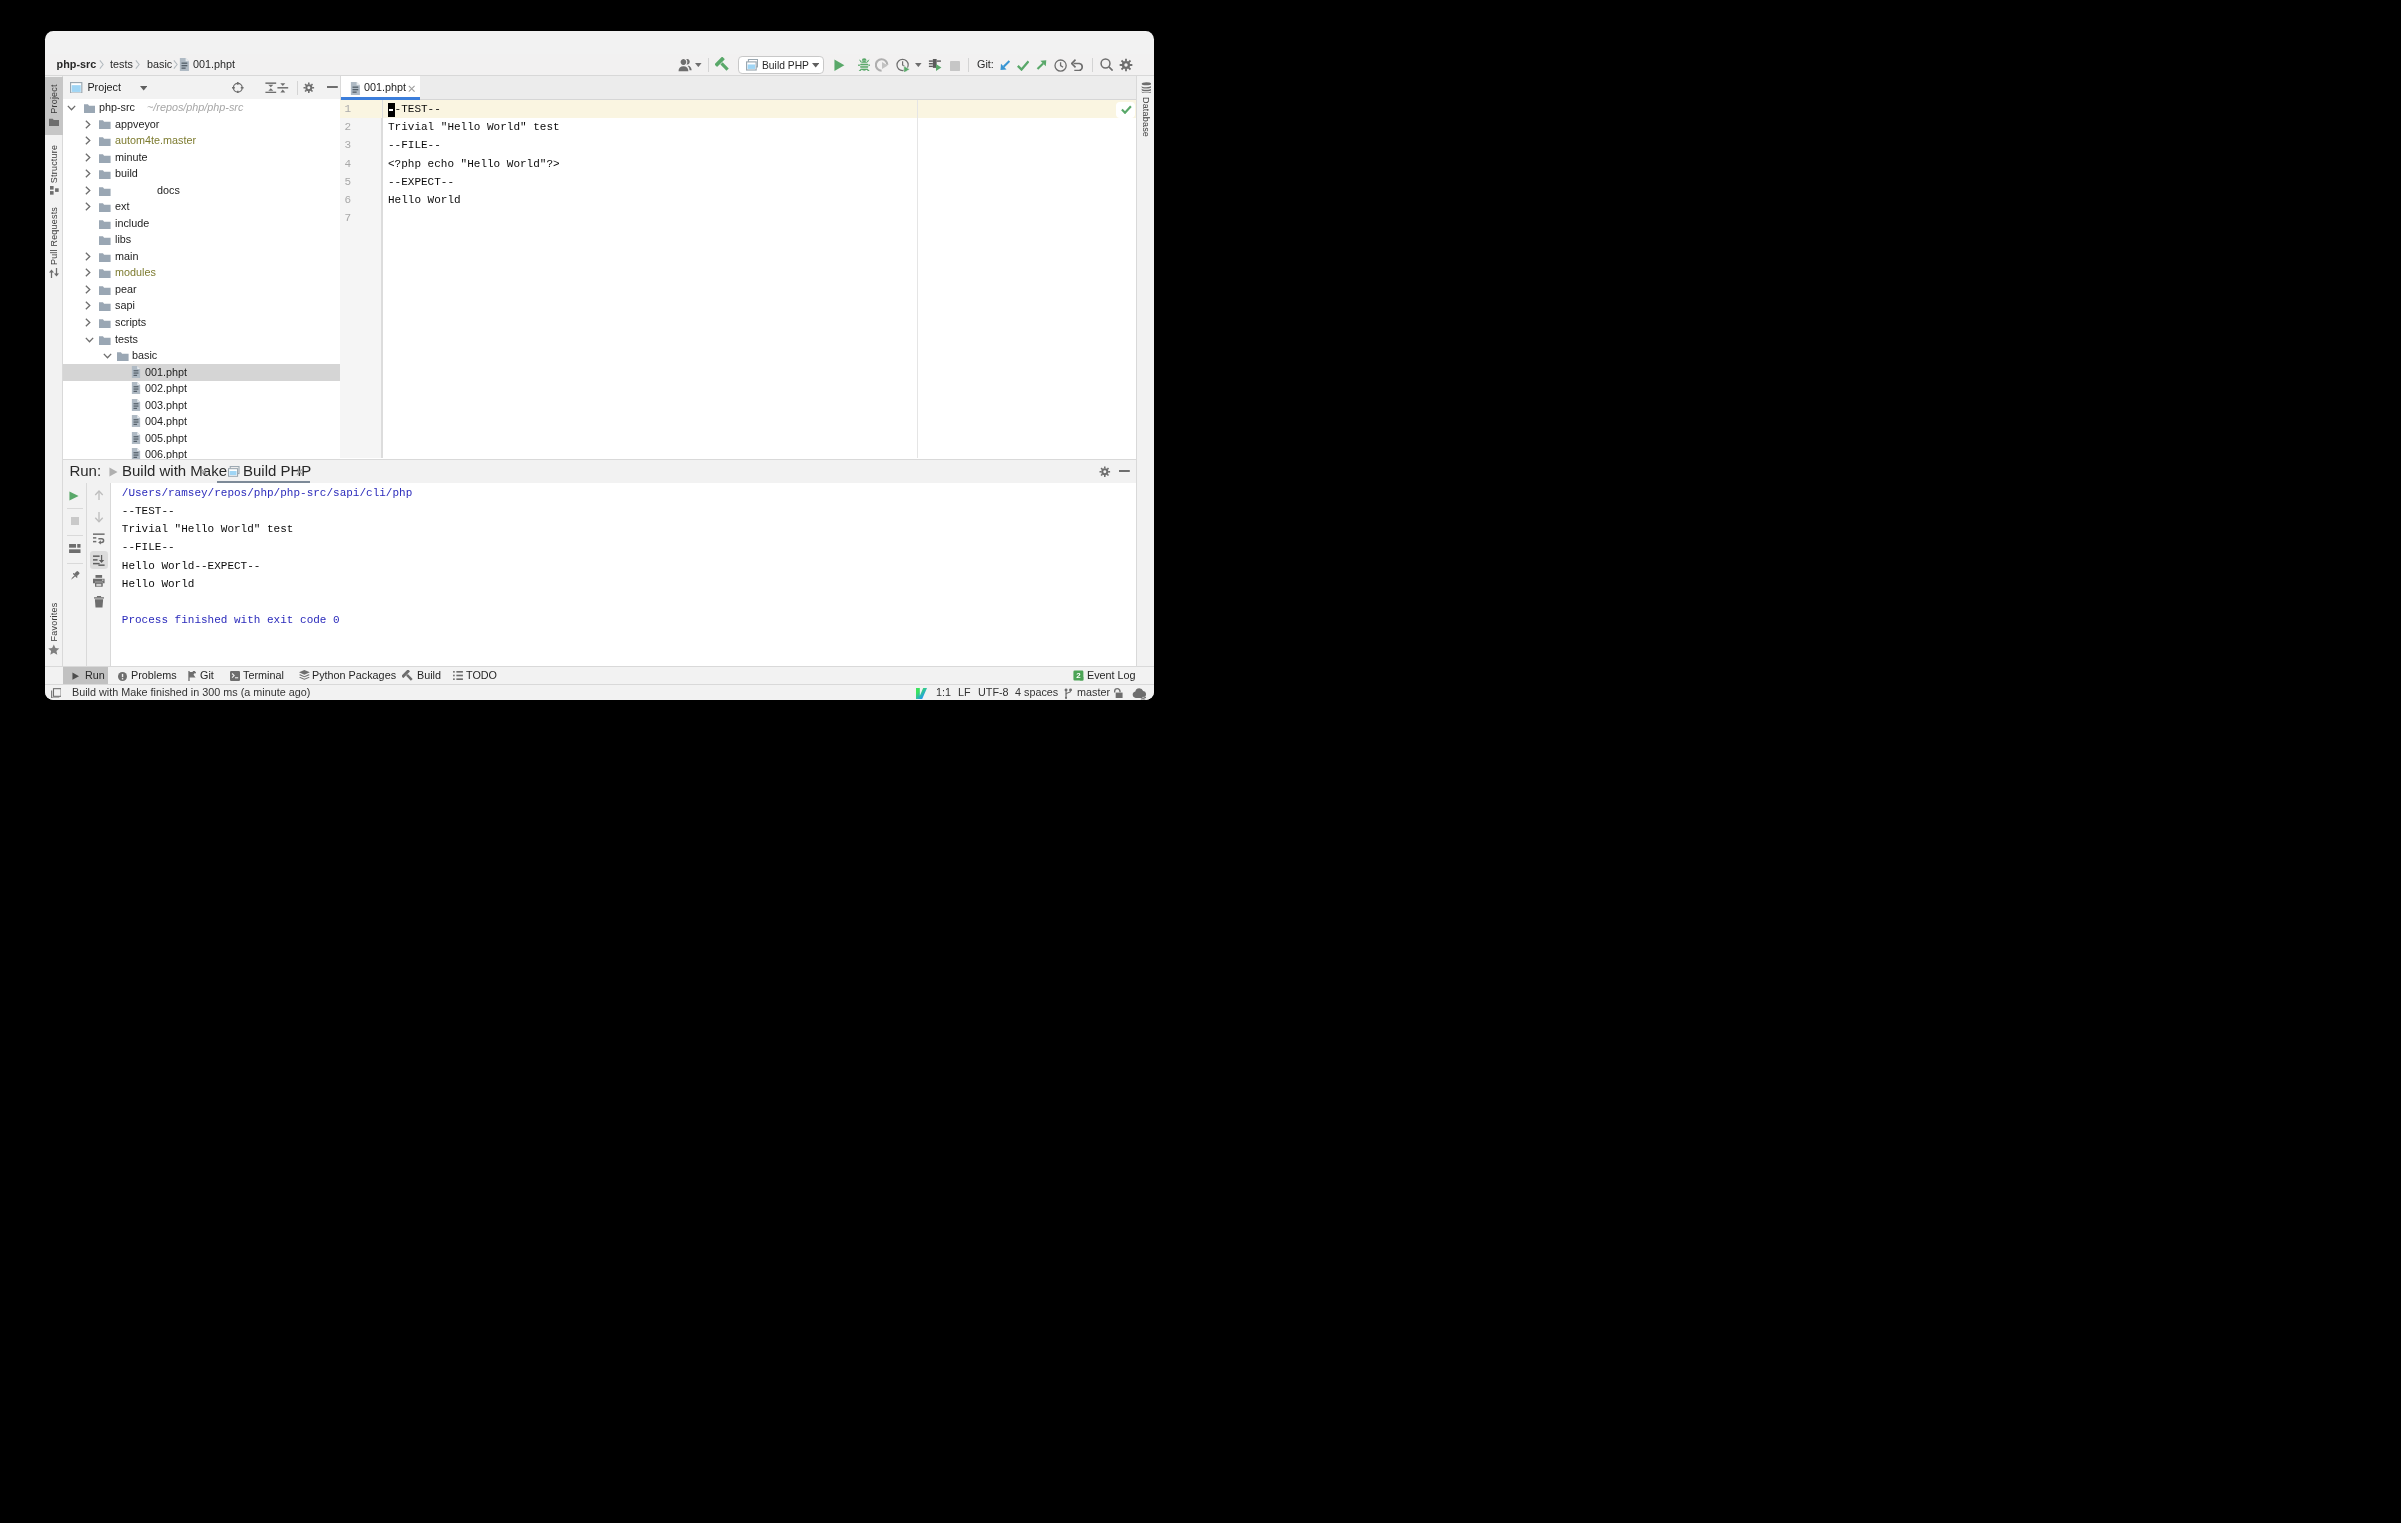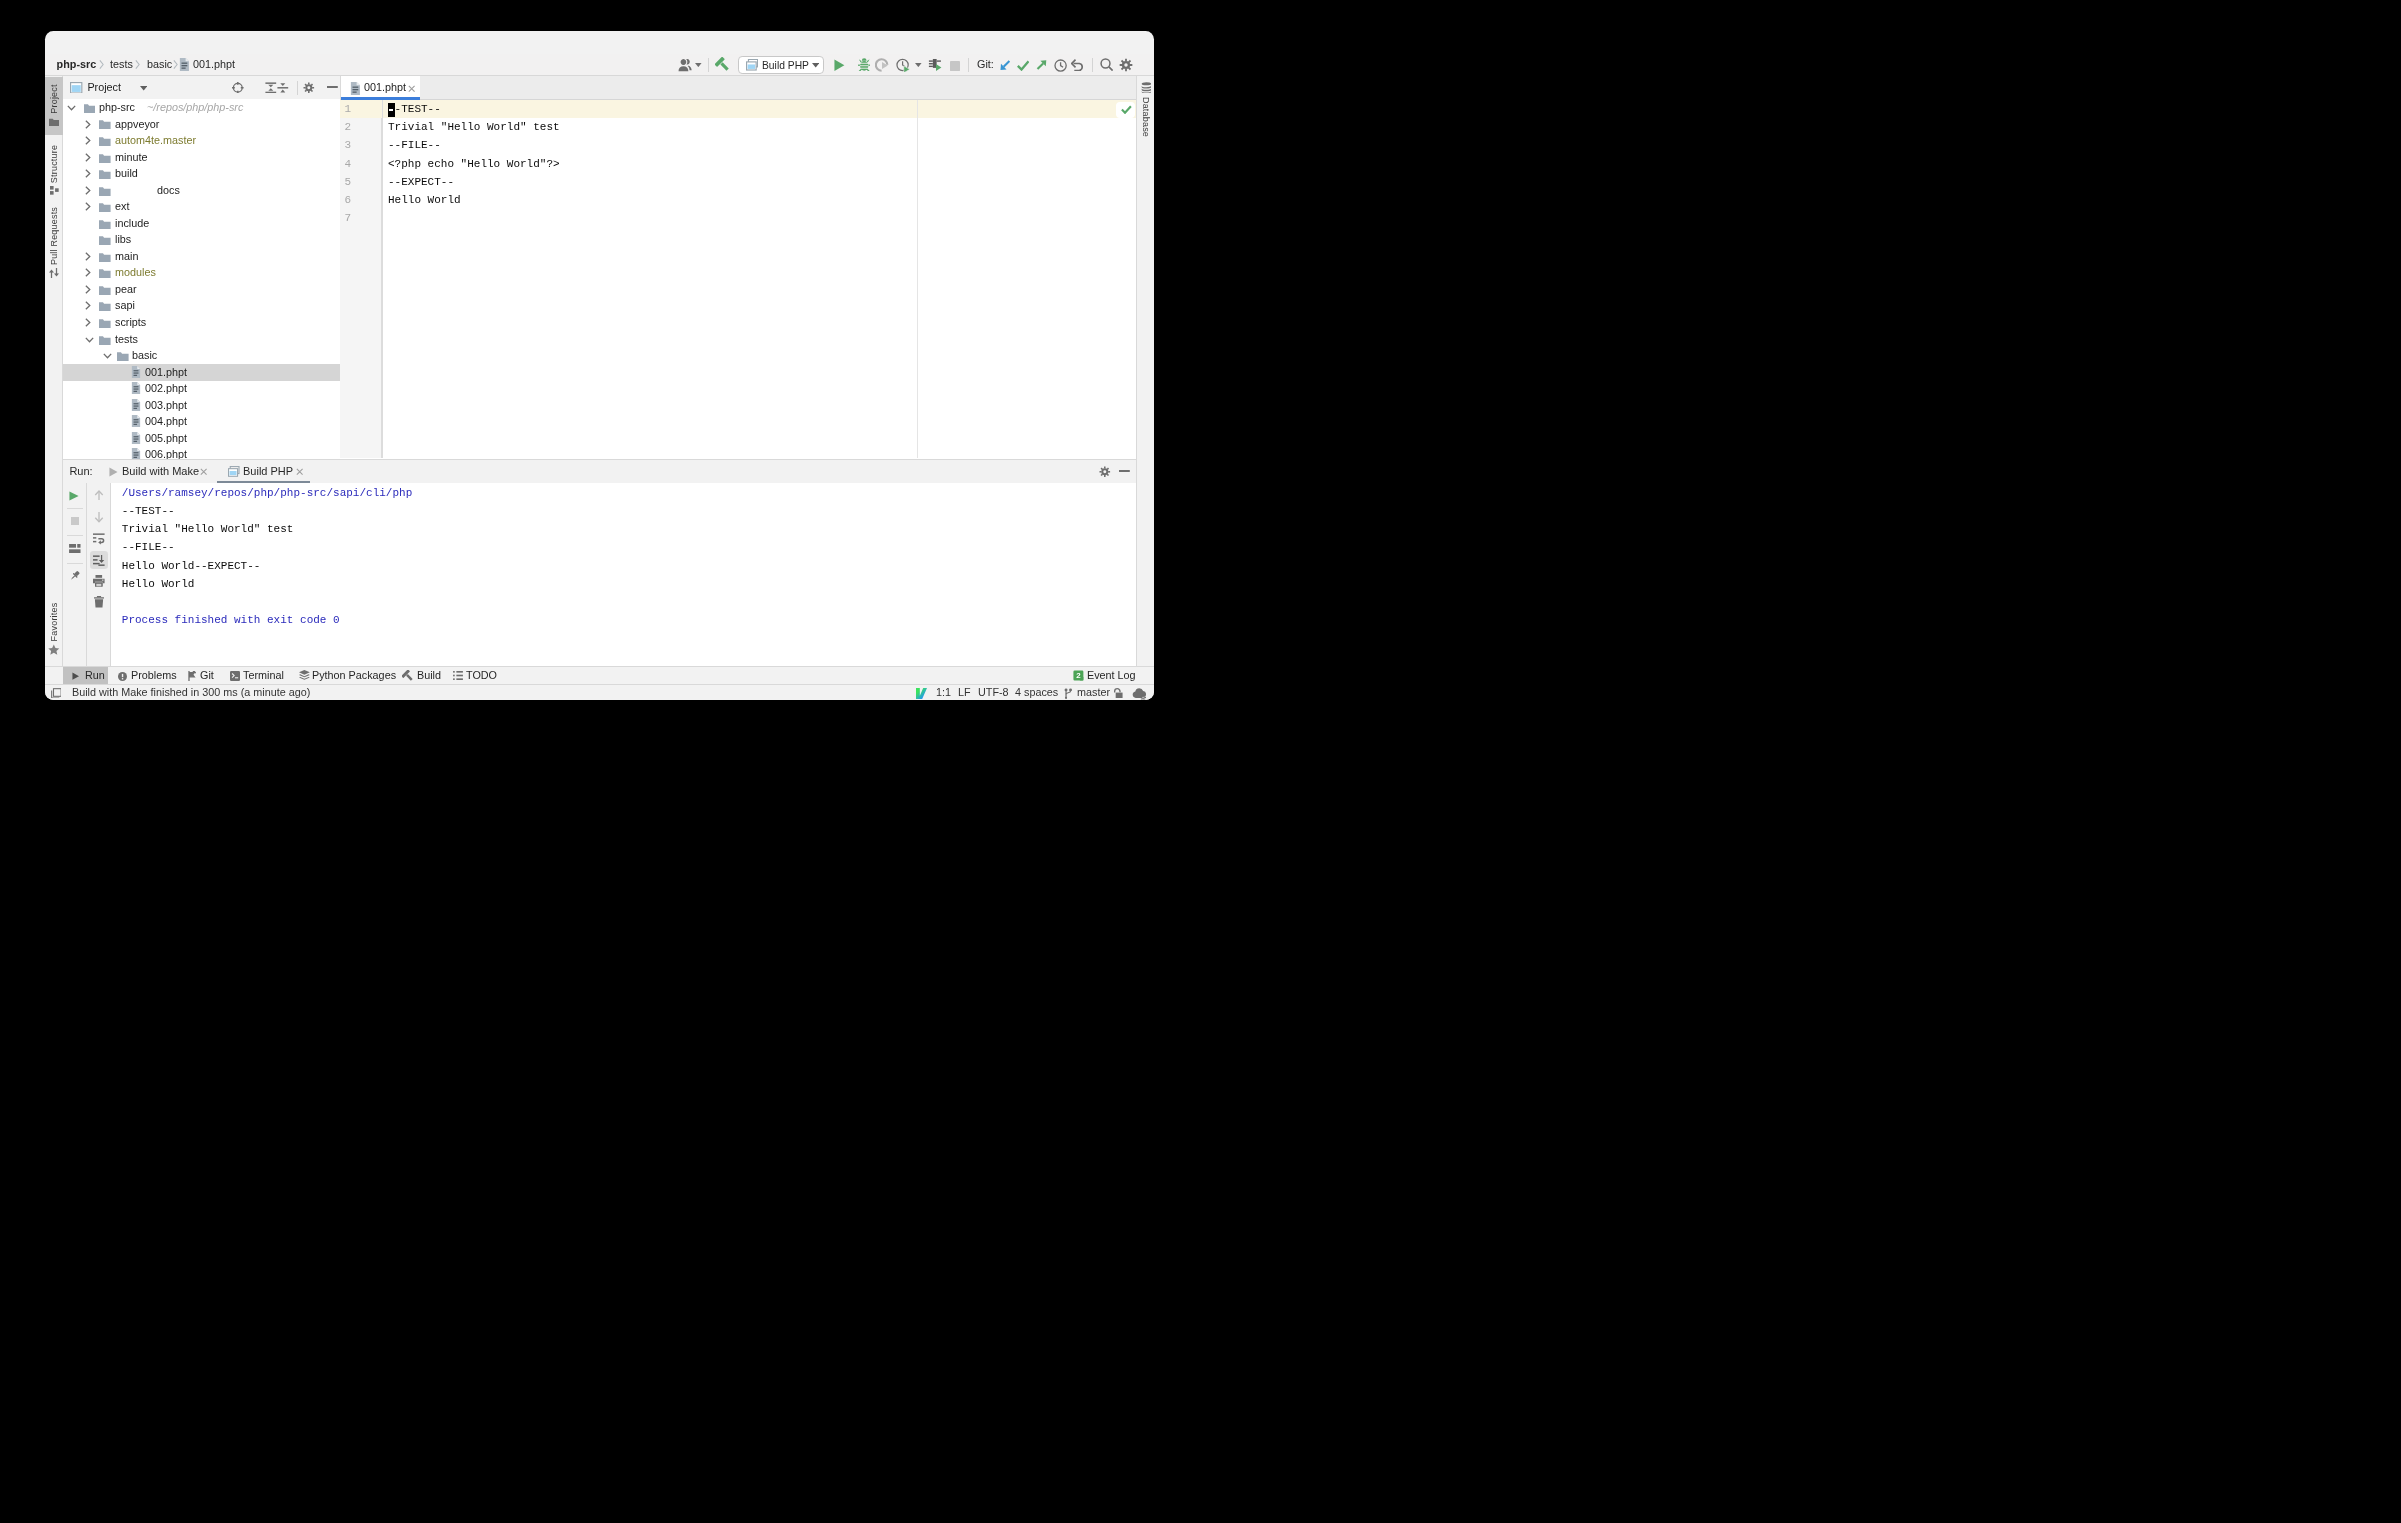--- a/index.html
+++ b/index.html
@@ -28,21 +28,21 @@
 #tabstrip{position:absolute;left:0;top:0;width:100%;height:24.4px;background:#ECECEC;border-bottom:0.8px solid #D6D6D6;border-left:0.8px solid #DADADA;}
 #tab1{position:absolute;left:0;top:0;width:79px;height:24.4px;background:#FFF;border-bottom:3.3px solid #3C7EDB;}
 #gutter{position:absolute;left:0;top:24.4px;width:42px;height:358px;background:#F5F5F5;border-right:0.8px solid #DCDCDC;}
 .lnum{position:absolute;right:31px;width:25px;text-align:right;font-family:"Liberation Mono",monospace;font-size:11px;color:#A9A9A9;line-height:18px;height:18px;}
 #code{position:absolute;left:48px;top:24.4px;width:749px;height:358px;font-family:"Liberation Mono",monospace;font-size:11px;line-height:18px;color:#0A0A0A;white-space:pre;}
 .cline{position:absolute;left:0;height:18px;line-height:18px;}
 #caretrow{position:absolute;left:0;top:24.4px;width:796px;height:18px;background:#FAF5E1;}
 #marginline{position:absolute;left:577px;top:24.4px;width:0.8px;height:358px;background:#E5E5E5;}
 #gutterline{position:absolute;left:42px;top:24.4px;width:0.8px;height:358px;background:#DCDCDC;}
 #runpanel{position:absolute;left:0;top:428px;width:1092px;height:207px;background:#FFF;border-top:0.8px solid #D9D9D9;}
-#runhead{position:absolute;left:0;top:0;width:100%;height:23px;background:#F2F2F2;font-size:11px;color:#282828;}
+#runhead{position:absolute;left:0;top:0;width:100%;height:23px;background:#F2F2F2;font-size:15px;color:#282828;}
 #runbody{position:absolute;left:18px;top:23px;width:1074px;height:184px;background:#FFF;}
 .runcol{position:absolute;top:0;height:184px;background:#F2F2F2;}
 #console{position:absolute;left:48px;top:0;right:0;height:184px;background:#FFF;font-family:"Liberation Mono",monospace;font-size:11px;line-height:18px;white-space:pre;}
 .con-line{position:absolute;left:10.8px;height:18px;line-height:18px;color:#0A0A0A;}
 .blue{color:#2A2ABB;}
 #bottombar{position:absolute;left:0;top:635px;width:100%;height:18px;background:#F2F2F2;border-top:0.8px solid #D9D9D9;font-size:10.8px;color:#262626;}
 .bbitem{position:absolute;top:0;height:18px;line-height:17.4px;white-space:nowrap;}
 #statusbar{position:absolute;left:0;top:653px;width:100%;height:16px;background:#F2F2F2;border-top:0.8px solid #D9D9D9;font-size:10.8px;color:#333;}
 .sbitem{position:absolute;top:0;height:16px;line-height:15.3px;white-space:nowrap;}
 svg{display:block;}

